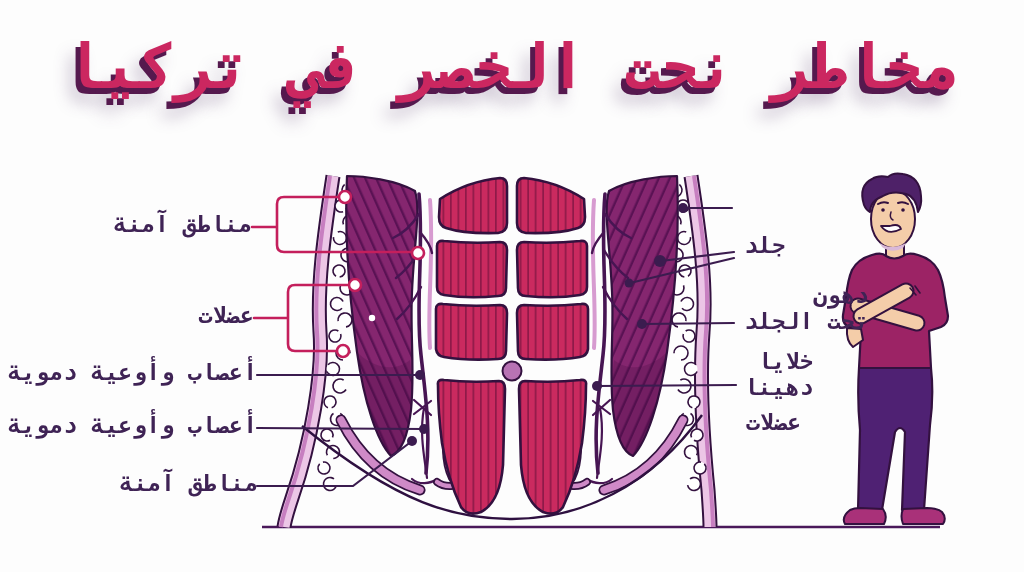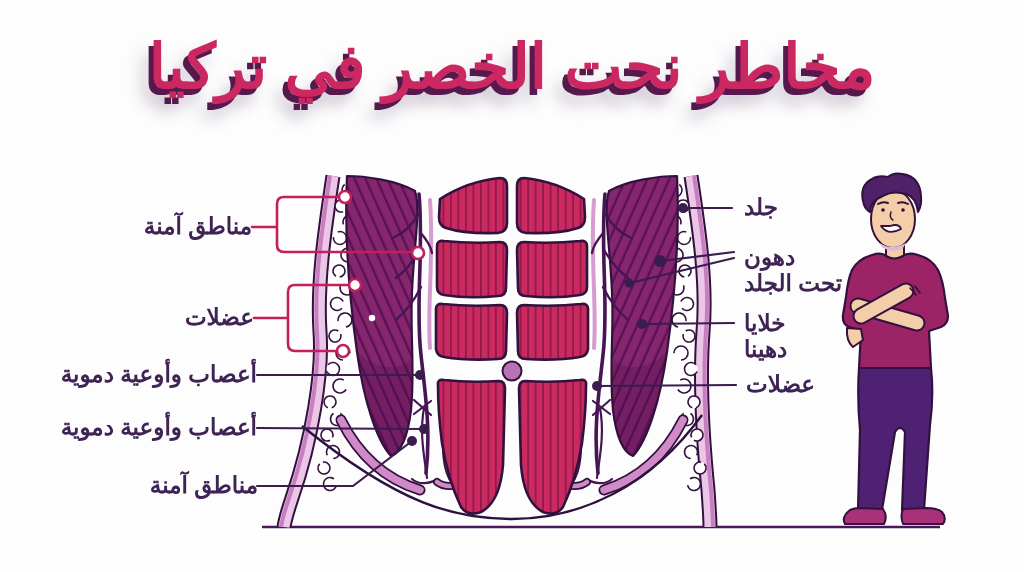--- a/index.html
+++ b/index.html
@@ -1,24 +1,24 @@
 <!DOCTYPE html>
 <html lang="ar" dir="rtl"><head>
 <meta charset="utf-8">
 <style>
   html,body{margin:0;padding:0;background:#ffffff;}
   #stage{position:relative;width:1024px;height:572px;background:#fdfdfd;overflow:hidden;
-         font-family:Liberation Sans, sans-serif;}
+         font-family:Liberation Mono, monospace;}
   #main-title{position:absolute;top:30px;left:0;width:1024px;text-align:center;
       direction:rtl;font-size:62px;font-weight:800;color:#cb2760;letter-spacing:0;
       text-shadow:-5px 6px 0 #55194e, -10px 14px 16px rgba(90,60,110,0.35);}
   .lbl{position:absolute;direction:rtl;color:#3f2355;font-size:23px;font-weight:600;
        line-height:26px;white-space:nowrap;}
   .lbl-left{text-align:center;}
-  .lbl-right{text-align:left;}
+  .lbl-right{text-align:right;margin-top:40px;}
   #anatomy-svg{position:absolute;left:0;top:0;}
 </style>
 </head>
 <body>
 
 <div id="stage">
 
   <div id="main-title">مخاطر نحت الخصر في تركيا</div>
 
   <svg id="anatomy-svg" width="1024" height="572" viewBox="0 0 1024 572">

